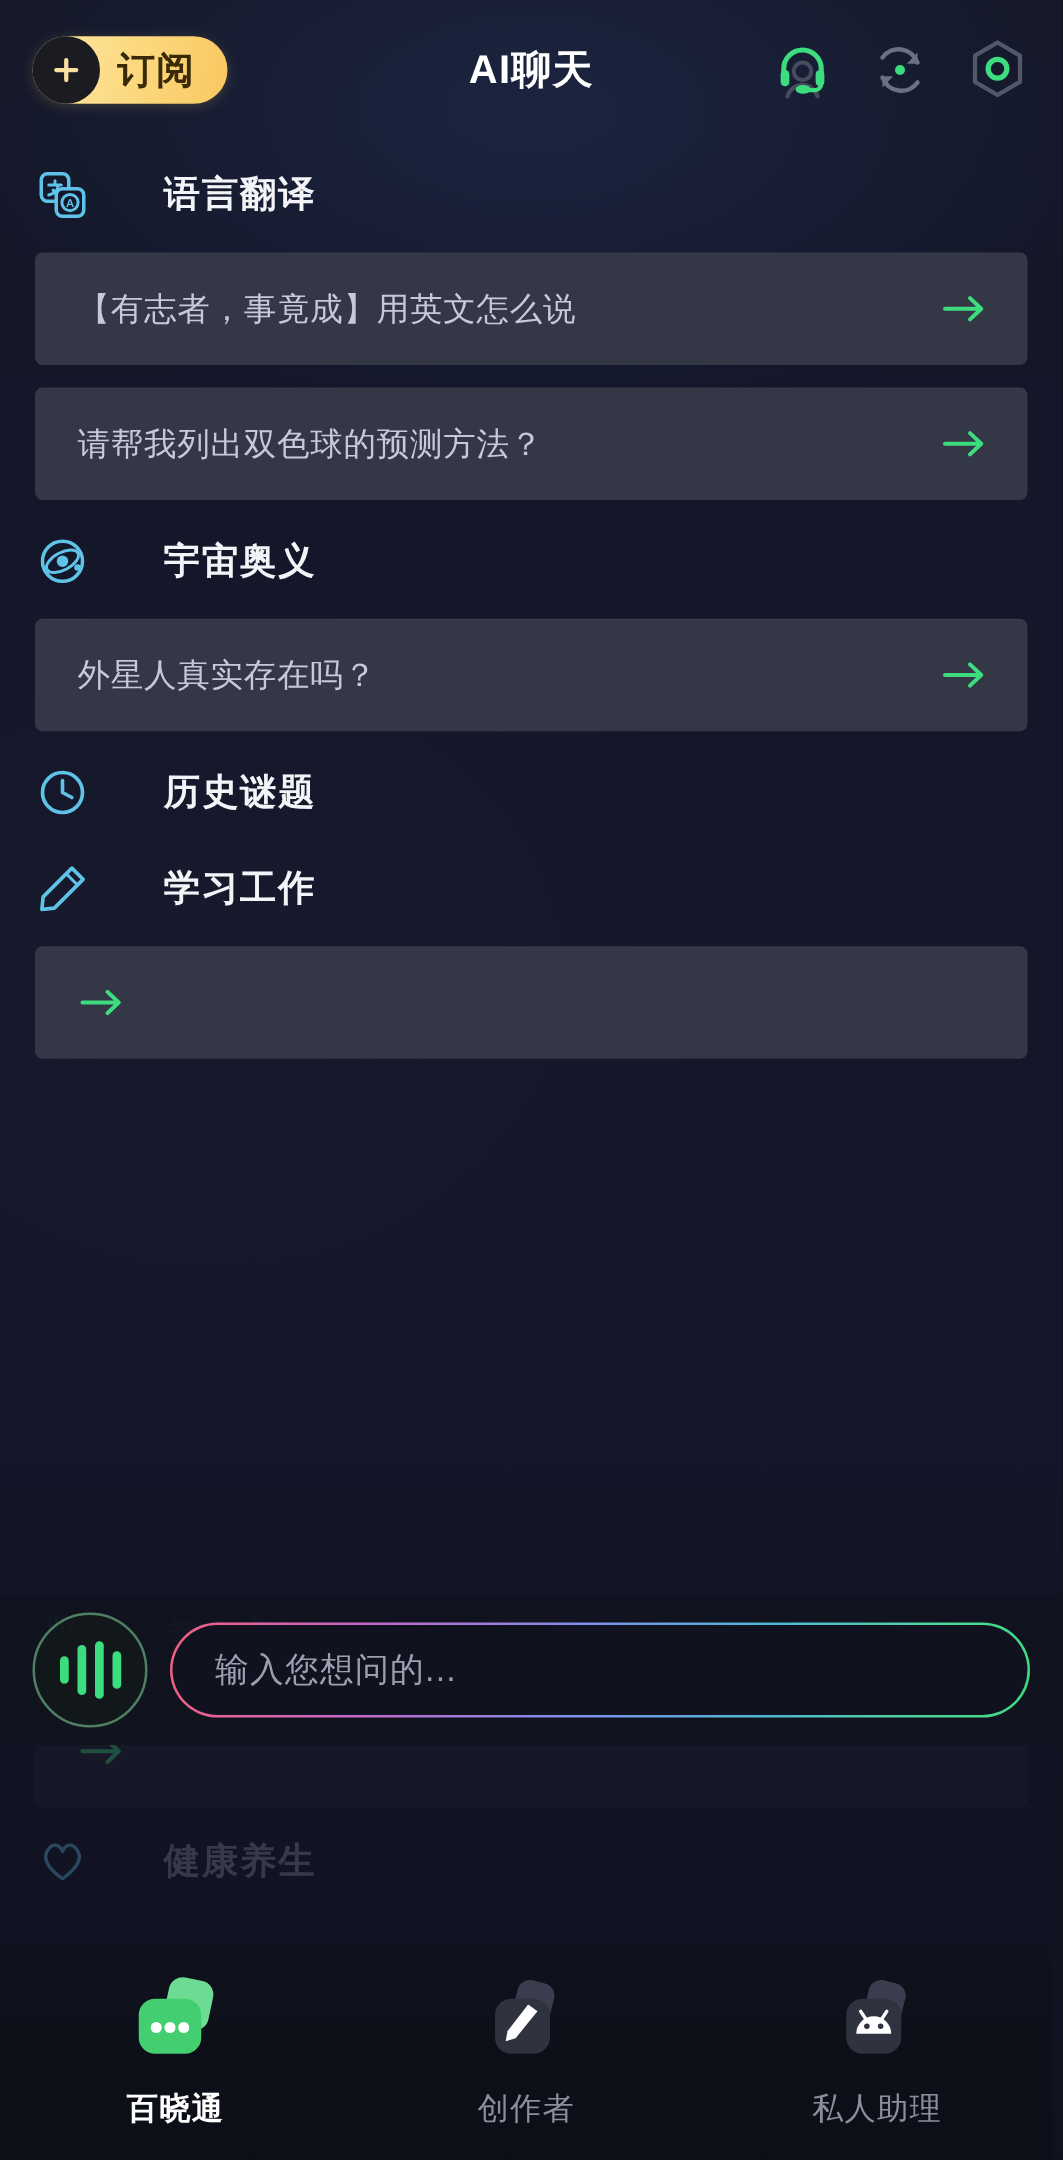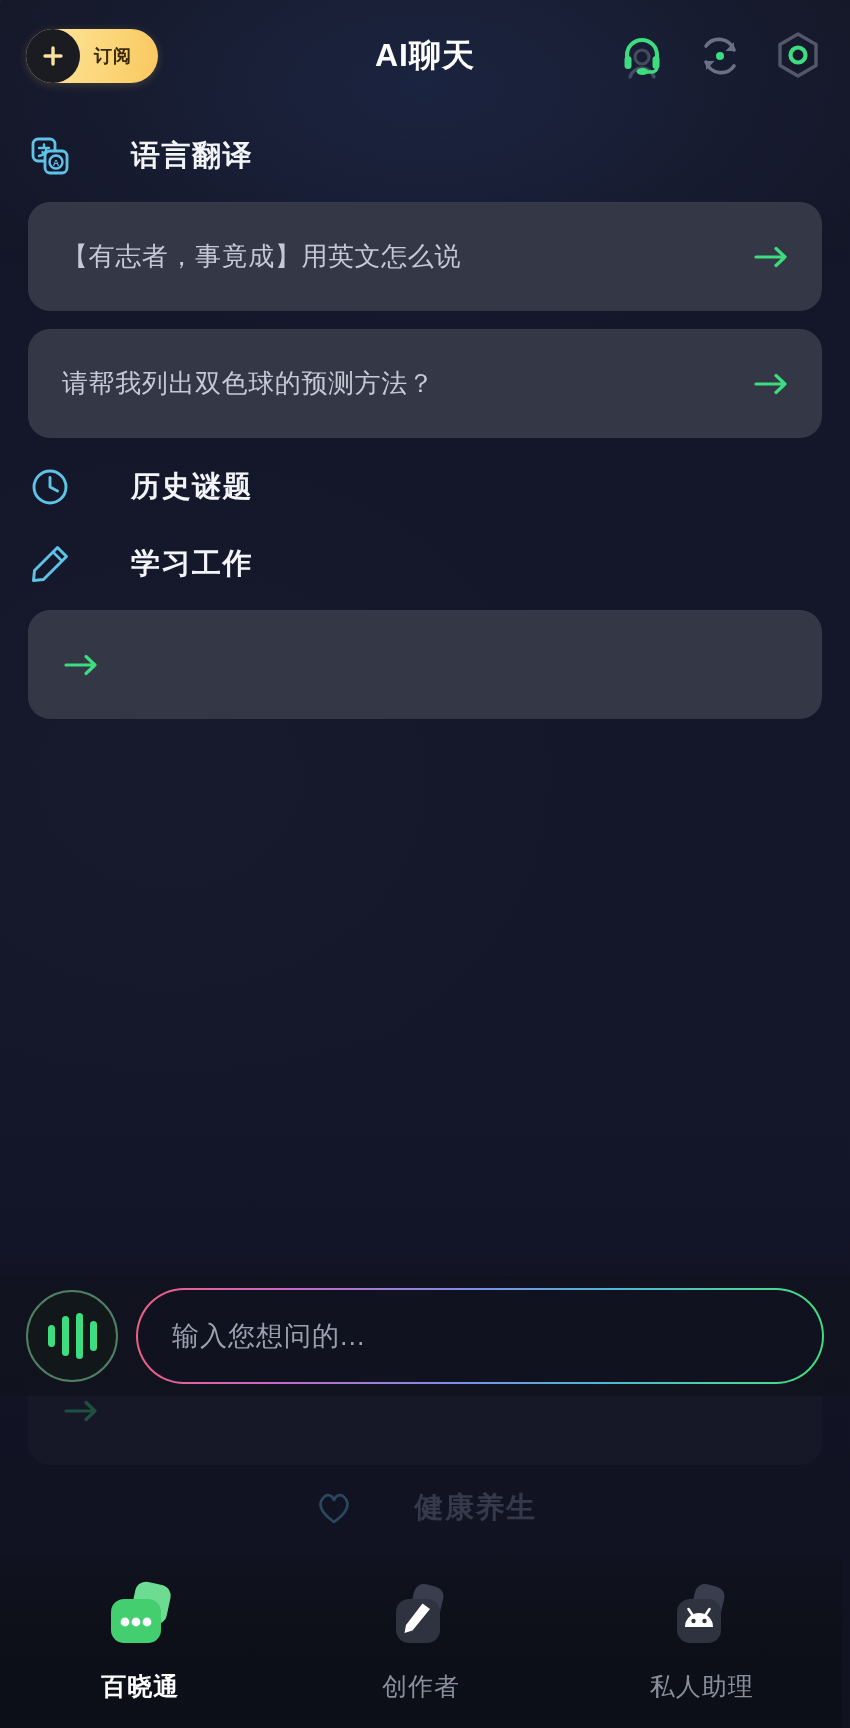--- a/index.html
+++ b/index.html
@@ -45,21 +45,21 @@
     width:54px; height:54px; flex:0 0 54px;
     border-radius:50%;
     background:#1b1b22;
     display:flex; align-items:center; justify-content:center;
     position:relative;
   }
   .sub-plus svg { display:block; }
   .sub-label {
     margin-left:14px;
     color:#3a2a08;
-    font-size:18px; font-weight:bold;
+    font-size:30px; font-weight:bold;
     letter-spacing:1px;
     white-space:nowrap;
   }
   .title {
     position:absolute; left:0; right:0;
     text-align:center;
     color:#ffffff;
     font-size:32px; font-weight:bold;
     letter-spacing:1px;
     pointer-events:none;
@@ -85,44 +85,44 @@
   }
   .sec-icon { width:40px; height:40px; flex:0 0 40px; display:flex; align-items:center; justify-content:center; }
   .sec-title {
     color:#f2f4f8;
     font-size:29px; font-weight:bold;
     letter-spacing:1.5px;
     margin-left:44px;
   }
   .card {
     margin:18px 28px 0 28px;
-    height:109px;
+    height:90px;
     background:#343746;
-    border-radius:22px;
+    border-radius:6px;
     display:flex; align-items:center;
     padding:0 30px 0 34px;
     box-shadow:0 1px 0 rgba(255,255,255,0.02) inset;
   }
   .card-text {
     color:#c6cad6;
     font-size:26px;
     letter-spacing:0.6px;
     flex:1;
     white-space:nowrap;
     overflow:hidden;
   }
   .card-arrow { flex:0 0 40px; display:flex; align-items:center; justify-content:flex-end; }
 
   
   .ghost {
     position:absolute; left:0; right:0; top:1272px;
     z-index:2; opacity:0.30;
     pointer-events:none;
   }
-  .ghost .sec-head { padding-top:10px; height:66px;justify-content:center; }
+  .ghost .sec-head { padding-top:10px; height:66px; }
   .ghost .sec-title { color:#8c90a0; }
   .ghost .card { background:#22242f; }
   .ghost .card-text { color:#6d7180; }
 
   
   .inputbar {
     position:absolute; left:0; right:0; top:1276px;
     z-index:8;
     height:120px;
     display:flex; align-items:center;
@@ -138,21 +138,21 @@
     background:rgba(20,28,24,0.55);
   }
   .wave { display:flex; align-items:center; gap:7px; height:46px; }
   .wave i { display:block; width:7px; border-radius:4px; background:#3ddc7f; }
   .wave i:nth-child(1){ height:22px; }
   .wave i:nth-child(2){ height:40px; }
   .wave i:nth-child(3){ height:46px; }
   .wave i:nth-child(4){ height:30px; }
 
   .field-wrap {
-    flex:1; height:96px;
+    flex:1; height:76px;
     border-radius:48px;
     padding:2px;
     background:linear-gradient(100deg,#f0607f 0%,#c668c9 22%,#7d8fe8 48%,#4fb6d6 68%,#4fd49a 88%,#3ddc7f 100%);
   }
   .field {
     width:100%; height:100%;
     border-radius:46px;
     background:#101220;
     display:flex; align-items:center;
     padding:0 34px;
@@ -260,20 +260,41 @@
       <div class="card">
         <span class="card-text">请帮我列出双色球的预测方法？</span>
         <span class="card-arrow">
           <svg width="40" height="28" viewBox="0 0 40 28" fill="none">
             <path d="M4 14 H33 M24 5.5 L33 14 L24 22.5" stroke="#3ddc7f" stroke-width="3.2" stroke-linecap="round" stroke-linejoin="round"></path>
           </svg>
         </span>
       </div>
     </div>
 
+    <div class="section">
+      <div class="sec-head">
+        <span class="sec-icon">
+          <svg width="40" height="40" viewBox="0 0 40 40" fill="none">
+            <circle cx="20" cy="20" r="16" stroke="#5fc3e8" stroke-width="2.8"></circle>
+            <ellipse cx="20" cy="20" rx="14" ry="7" stroke="#5fc3e8" stroke-width="2.4" transform="rotate(-28 20 20)"></ellipse>
+            <circle cx="20" cy="20" r="4.6" fill="#5fc3e8"></circle>
+            <circle cx="32" cy="25" r="2.6" fill="#5fc3e8"></circle>
+          </svg>
+        </span>
+        <span class="sec-title">宇宙奥义</span>
+      </div>
+      <div class="card">
+        <span class="card-text">外星人真实存在吗？</span>
+        <span class="card-arrow">
+          <svg width="40" height="28" viewBox="0 0 40 28" fill="none">
+            <path d="M4 14 H33 M24 5.5 L33 14 L24 22.5" stroke="#3ddc7f" stroke-width="3.2" stroke-linecap="round" stroke-linejoin="round"></path>
+          </svg>
+        </span>
+      </div>
+    </div>
 
     <div class="section">
       <div class="sec-head">
         <span class="sec-icon">
           <svg width="40" height="40" viewBox="0 0 40 40" fill="none">
             <circle cx="20" cy="20" r="16" stroke="#5fc3e8" stroke-width="2.9"></circle>
             <path d="M20 10.5 V20 L27.5 24" stroke="#5fc3e8" stroke-width="2.9" stroke-linecap="round" stroke-linejoin="round"></path>
           </svg>
         </span>
         <span class="sec-title">历史谜题</span>

